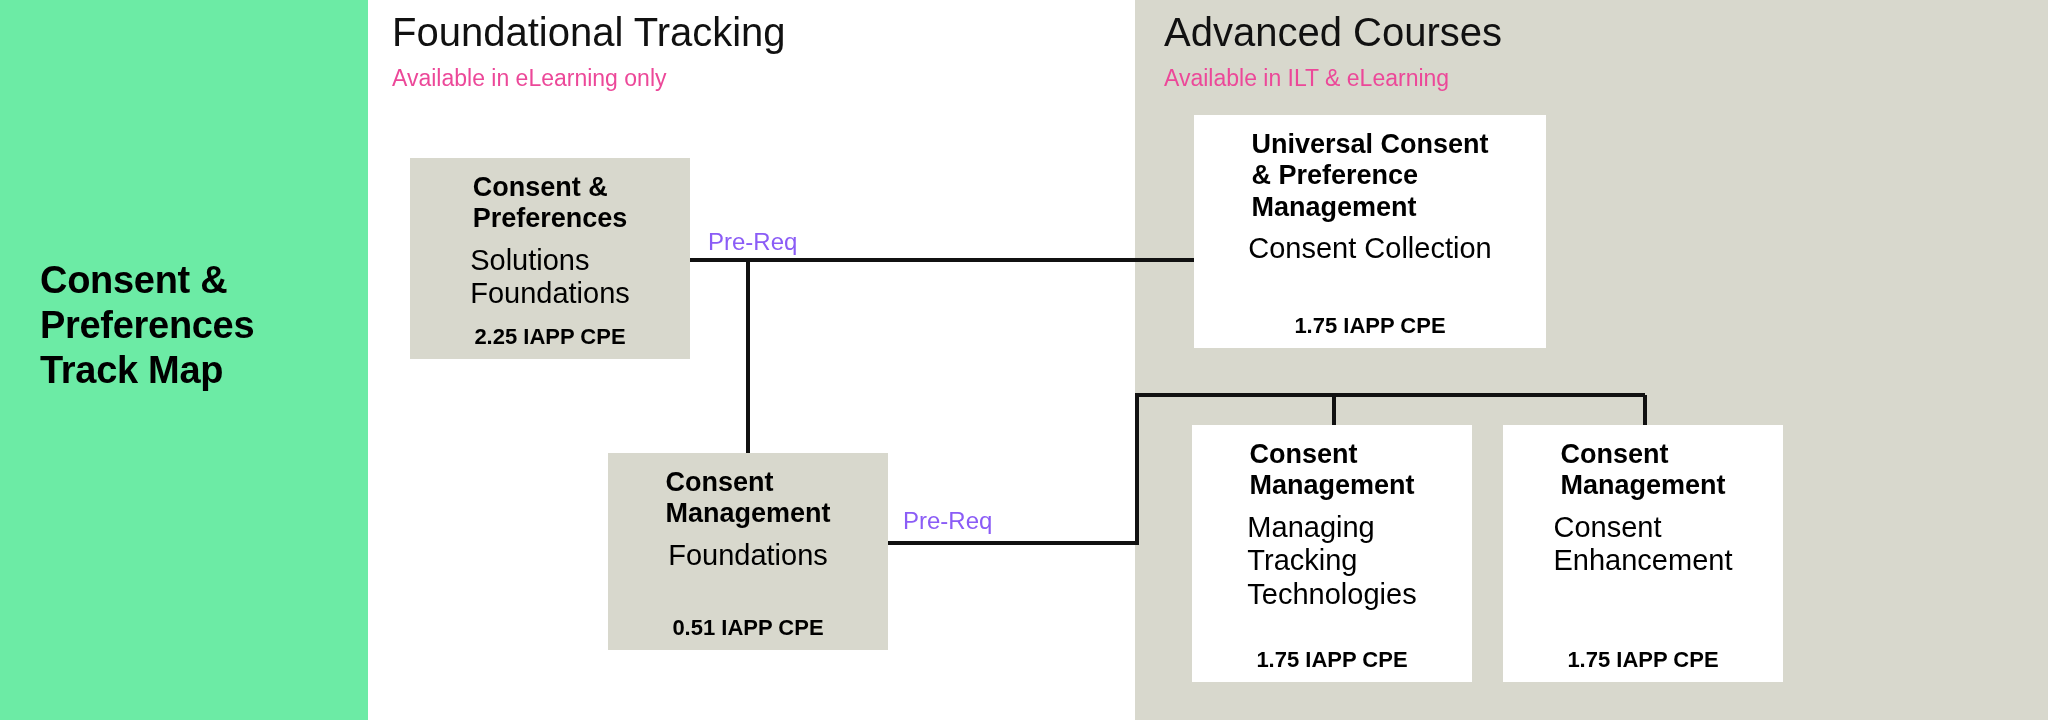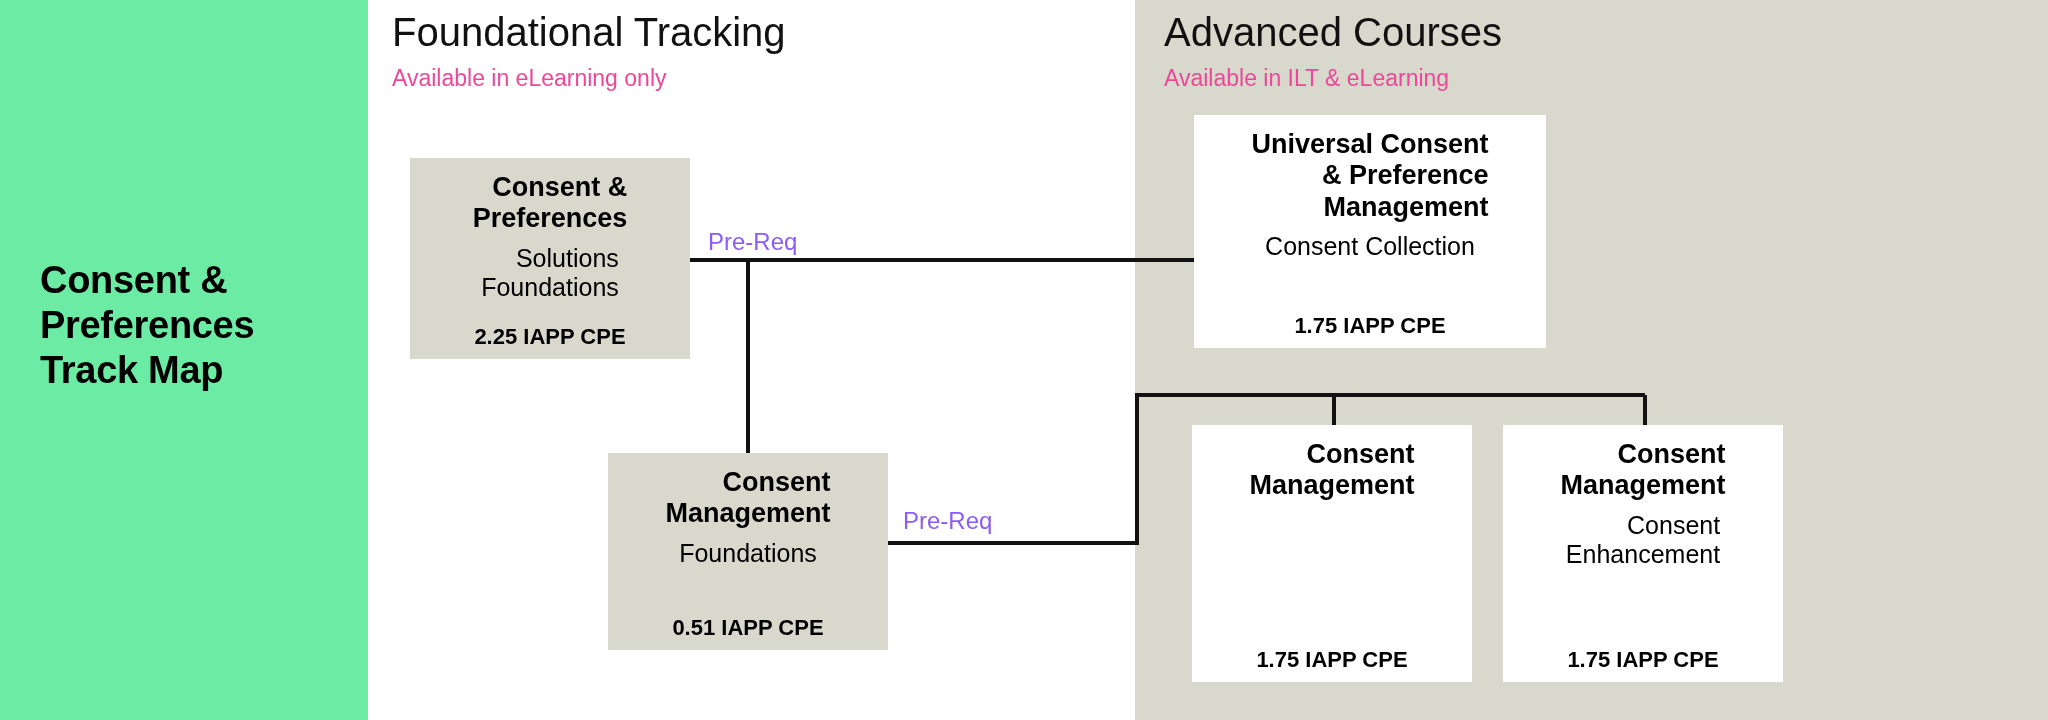--- a/index.html
+++ b/index.html
@@ -47,31 +47,31 @@
 
   
   #wires{position:absolute;left:0;top:0;width:2048px;height:720px;}
 
   
   .course-box{
     position:absolute;
     box-sizing:border-box;
     display:flex;flex-direction:column;
     align-items:center;justify-content:flex-start;
-    text-align:right;
+    text-align:left;
     padding:14px 10px 10px 10px;
   }
   .course-box.tint{background:#D8D8CD;}
   .course-box.white{background:#FFFFFF;}
   .c-title{
     font-size:27px;font-weight:bold;line-height:1.16;
     white-space:pre-line;
   }
   .c-sub{
-    font-size:25px;font-weight:400;line-height:1.16;
+    font-size:29px;font-weight:400;line-height:1.16;
     margin-top:9px;white-space:pre-line;
   }
   .c-cpe{
     font-size:22px;font-weight:bold;line-height:1.1;
     margin-top:auto;
   }
 
   
   #box-cp-foundations{left:410px;top:158px;width:280px;height:201px;}
   #box-cm-foundations{left:608px;top:453px;width:280px;height:197px;}
@@ -144,20 +144,23 @@
     <div class="c-title">Universal Consent
 &amp; Preference
 Management</div>
     <div class="c-sub">Consent Collection</div>
     <div class="c-cpe">1.75 IAPP CPE</div>
   </div>
 
   <div class="course-box white" id="box-cm-tracking">
     <div class="c-title">Consent
 Management</div>
+    <div class="c-sub">Managing
+Tracking
+Technologies</div>
     <div class="c-cpe">1.75 IAPP CPE</div>
   </div>
 
   <div class="course-box white" id="box-cm-enhancement">
     <div class="c-title">Consent
 Management</div>
     <div class="c-sub">Consent
 Enhancement</div>
     <div class="c-cpe">1.75 IAPP CPE</div>
   </div>

